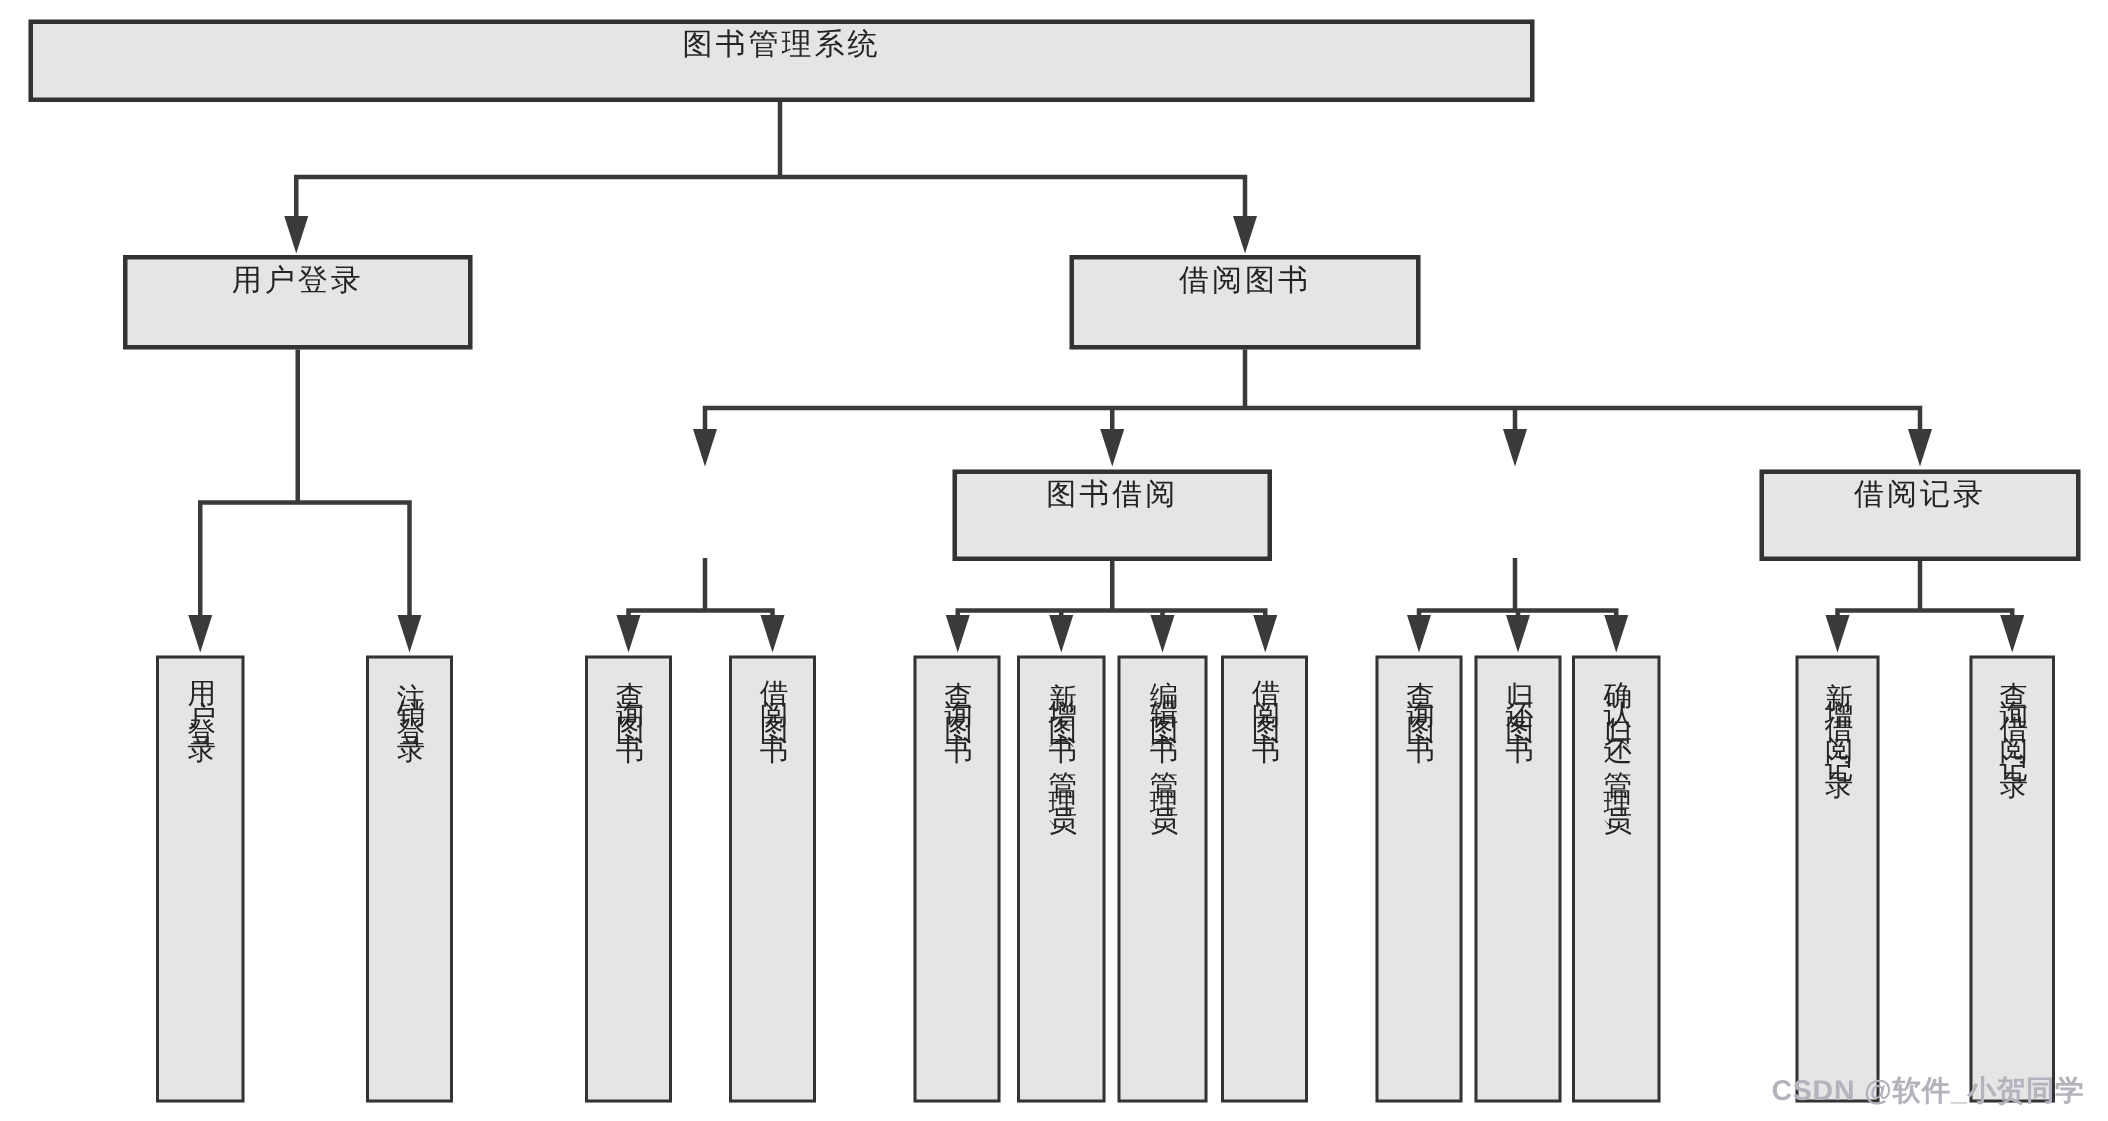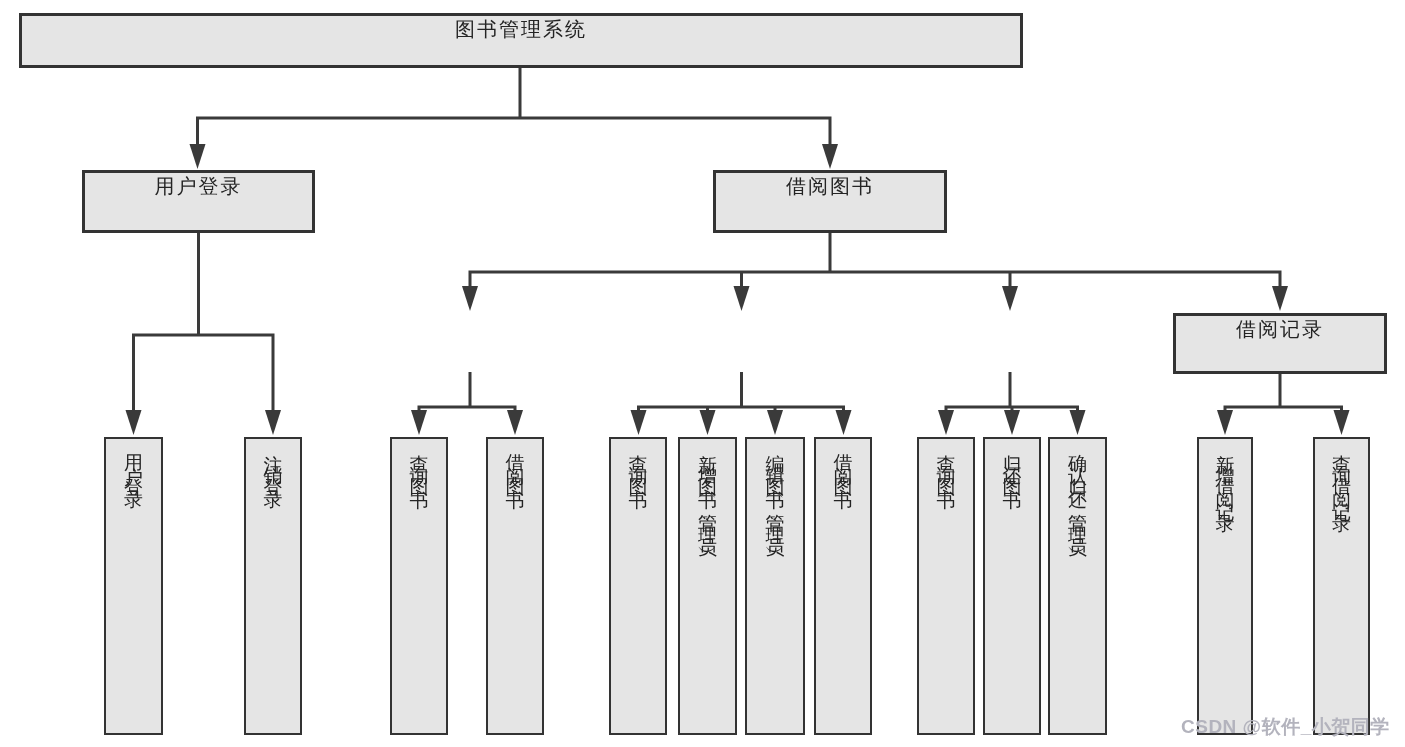--- a/index.html
+++ b/index.html
@@ -115,20 +115,23 @@
     <span>图书管理系统</span>
   </div>
 
   <div class="node h-node" style="left:82px; top:170px; width:233px; height:63px;">
     <span>用户登录</span>
   </div>
   <div class="node h-node" style="left:713px; top:170px; width:234px; height:63px;">
     <span>借阅图书</span>
   </div>
 
+  <div class="node h-node" style="left:635px; top:313px; width:213px; height:61px;">
+    <span>图书借阅</span>
+  </div>
   <div class="node h-node" style="left:1173px; top:313px; width:214px; height:61px;">
     <span>借阅记录</span>
   </div>
 
   <div class="node v-node" style="left:104px; top:437px; width:59px; height:298px;">
     <span class="vtext">用户登录</span>
   </div>
   <div class="node v-node" style="left:244px; top:437px; width:58px; height:298px;">
     <span class="vtext">注销登录</span>
   </div>

